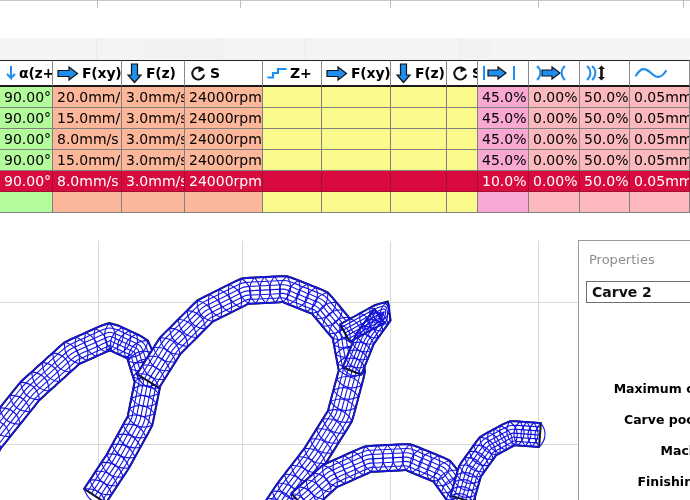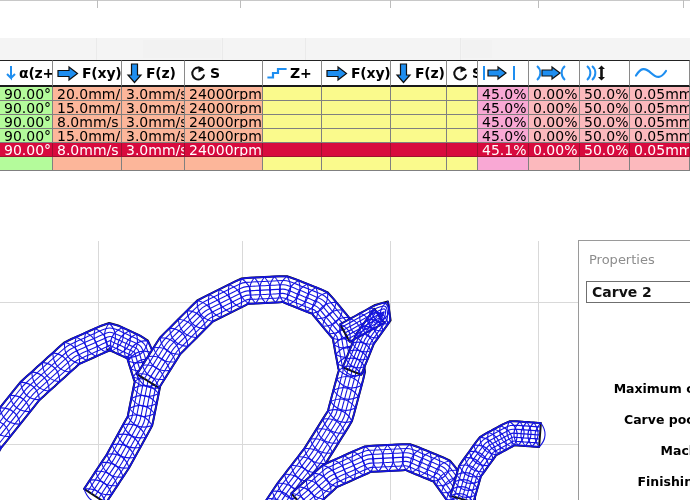--- a/index.html
+++ b/index.html
@@ -18,21 +18,21 @@
   .top-divider .tick{position:absolute;top:0;width:1px;height:8px;background:#bdbdbd;}
 
   .toolbar{position:absolute;top:38px;left:0;width:690px;height:22px;background:#f4f4f4;
            border-bottom:2px solid #1a1a1a;}
   .toolbar .tb-sep{position:absolute;top:0;width:1px;height:22px;background:#eaeaea;}
   .toolbar .tb-patch{position:absolute;top:2px;height:18px;background:#f0f0f0;opacity:.55;}
   .toolbar .tb-notch{position:absolute;bottom:-2px;width:2px;height:2px;background:#f4f4f4;}
 
   
   .table{position:absolute;top:60px;left:0;width:690px;}
-  .trow{position:relative;height:14px;width:690px;}
+  .trow{position:relative;height:21px;width:690px;}
   .trow.header{height:27px;background:#ffffff;}
   .cell{
     position:absolute;top:0;bottom:0;
     box-sizing:border-box;
     border-right:1px solid #808080;
     border-bottom:1px solid #808080;
     display:flex;align-items:center;
     overflow:hidden;white-space:nowrap;
   }
   .trow.header .cell{
@@ -360,21 +360,21 @@
           <div class="cell num c-yellow" style="left: 322px; width: 69px;">
             <span class="txt"></span>
           </div>
           <div class="cell num c-yellow" style="left: 391px; width: 56px;">
             <span class="txt"></span>
           </div>
           <div class="cell num c-yellow" style="left: 447px; width: 31px;">
             <span class="txt"></span>
           </div>
           <div class="cell num c-blue" style="left: 478px; width: 51px;">
-            <span class="txt">45.1%</span>
+            <span class="txt">10.0%</span>
           </div>
           <div class="cell num c-pink" style="left: 529px; width: 51px;">
             <span class="txt">0.00%</span>
           </div>
           <div class="cell num c-pink" style="left: 580px; width: 50px;">
             <span class="txt">50.0%</span>
           </div>
           <div class="cell num c-pink" style="left: 630px; width: 60px;">
             <span class="txt">0.05mm</span>
           </div>

